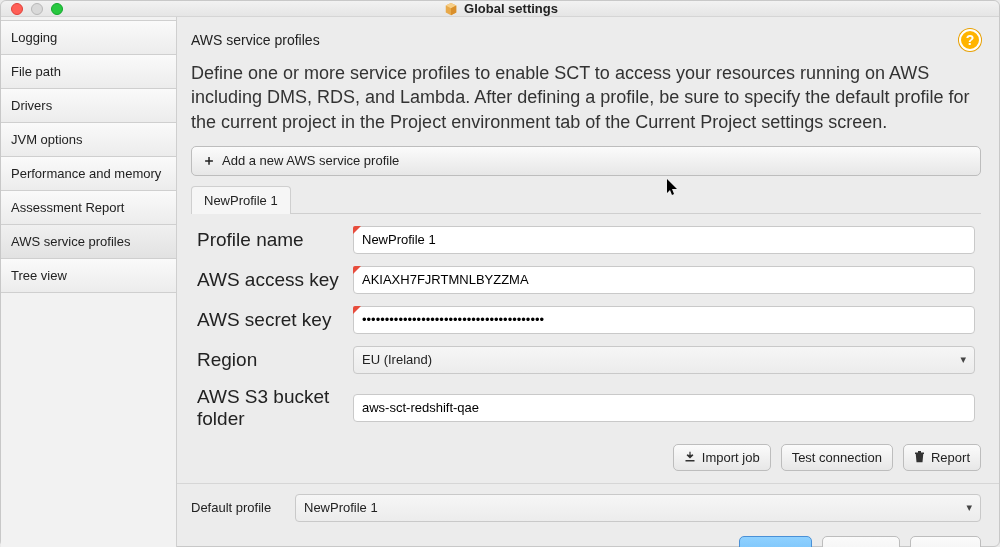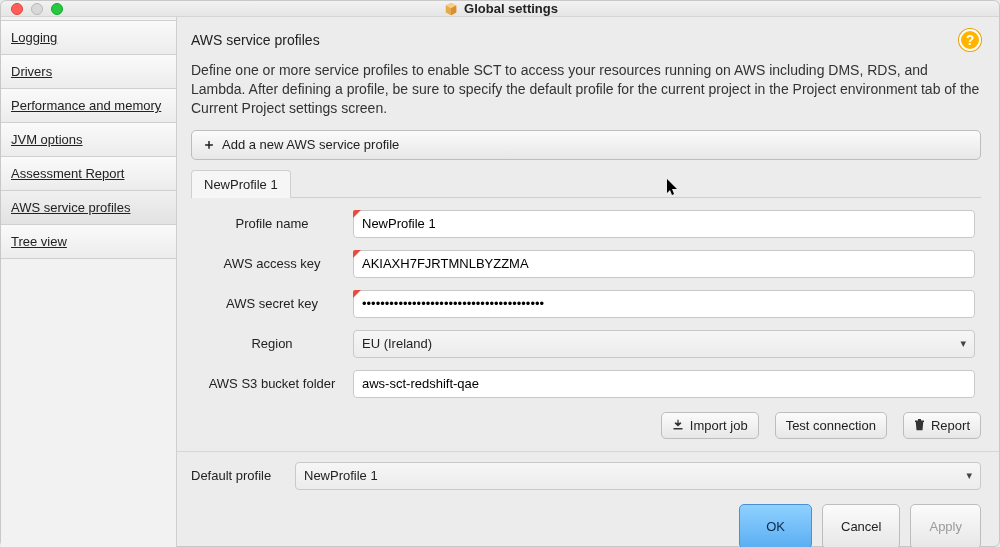--- a/index.html
+++ b/index.html
@@ -13,48 +13,48 @@
   .dot { width: 12px; height: 12px; border-radius: 50%; border: 1px solid rgba(0,0,0,.2); }
   .dot.red { background: #ff5f57; border-color: #e14038; }
   .dot.yellow { background: #d9d9d9; border-color: #b8b8b8; }
   .dot.green { background: #28c840; border-color: #12a72c; }
   .title { flex: 1; display: flex; justify-content: center; align-items: center; gap: 6px; font-weight: 600; }
   .title .pkg { width: 14px; height: 14px; display: inline-block; }
 
   .body { flex: 1; display: flex; }
 
   .sidebar { width: 176px; border-right: 1px solid #cfcfcf; background: #f2f2f2; display: flex; flex-direction: column; padding-top: 4px; }
-  .side-item { padding: 9px 10px; border: 1px solid #cfcfcf; border-left: none; border-right: none; margin-top: -1px; background: linear-gradient(#fafafa,#ececec); cursor: pointer; text-decoration: underline; }
+  .side-item { padding: 9px 10px; border: 1px solid #cfcfcf; border-left: none; border-right: none; margin-top: -1px; background: linear-gradient(#fafafa,#ececec); cursor: pointer; }
   .side-item.active { background: linear-gradient(#f0f0f0,#e2e2e2); }
 
   .main { flex: 1; display: flex; flex-direction: column; padding: 12px 18px 10px 14px; position: relative; }
   .heading { font-size: 14px; margin-bottom: 10px; display: flex; align-items: center; justify-content: space-between; }
   .help-icon { width: 22px; height: 22px; border-radius: 50%; background: #ffb400; display: flex; align-items: center; justify-content: center; color: #fff; font-weight: bold; border: 2px solid #fff; box-shadow: 0 0 0 1px #e8a000; font-size: 14px; }
-  .desc { font-size: 14px; line-height: 1.35; margin-bottom: 12px; color: #333; }
+  .desc { font-size: 18px; line-height: 1.35; margin-bottom: 12px; color: #333; }
 
   .btn { display: inline-flex; align-items: center; gap: 6px; padding: 5px 10px; border: 1px solid #bdbdbd; border-radius: 5px; background: linear-gradient(#fbfbfb,#e7e7e7); cursor: pointer; font-size: 13px; color: #222; }
   .btn .plus { font-size: 14px; font-weight: 600; }
 
   .tabs { margin-top: 10px; display: flex; border-bottom: 1px solid #cfcfcf; }
   .tab { padding: 6px 12px; border: 1px solid #cfcfcf; border-bottom: none; border-radius: 4px 4px 0 0; background: #f6f6f6; margin-bottom: -1px; font-size: 13px; cursor: pointer; }
 
   .form { padding: 12px 6px 8px 6px; display: grid; grid-template-columns: 150px 1fr; row-gap: 12px; column-gap: 6px; align-items: center; }
-  .form label.fld { font-size: 13px; text-align: center; }
+  .form label.fld { font-size: 19px; }
   .txt, .select { height: 28px; border: 1px solid #c9c9c9; border-radius: 4px; padding: 4px 8px; background: #fff; font-size: 13px; width: 100%; }
   .txt.req { box-shadow: -7px -7px 0 -4px #e74c3c inset, 0 0 0 0 transparent; }
   
   .req-wrap { position: relative; }
   .req-wrap::before { content: ""; position: absolute; top: 0; left: 0; border-top: 8px solid #e74c3c; border-right: 8px solid transparent; z-index: 2; border-radius: 2px 0 0 0; }
   .txt { position: relative; }
   .txt.req { box-shadow: none; }
 
   .select { background: linear-gradient(#f6f6f6,#ececec); position: relative; display: flex; align-items: center; justify-content: space-between; cursor: pointer; gap: 40px; }
   .select .chev { margin-left: auto; font-size: 11px; color: #444; }
 
-  .action-row { display: flex; gap: 16px; justify-content: flex-end; margin-top: 6px; }
+  .action-row { display: flex; gap: 10px; justify-content: flex-end; margin-top: 6px; }
 
   .hr { border-top: 1px solid #d6d6d6; margin: 12px -18px 10px -14px; }
 
   .default-row { display: flex; align-items: center; gap: 10px; }
   .default-row .select { flex: 1; }
 
   .footer { margin-top: auto; display: flex; justify-content: flex-end; gap: 10px; padding-top: 14px; }
   .footer .btn.primary { background: linear-gradient(#8fd1ff,#5aaef2); border-color: #4a90d6; color: #0a2a4a; padding: 14px 26px; }
   .footer .btn.disabled { color: #9a9a9a; }
   .footer .btn { padding: 0 18px; }
@@ -84,23 +84,24 @@
       </span>
       <span>Global settings</span>
     </div>
     <div style="width:60px"></div>
   </div>
 
   <div class="body">
 
     <div class="sidebar">
       <div class="side-item"><span>Logging</span></div>
+      <div class="side-item"><span>File path</span></div>
       <div class="side-item"><span>Drivers</span></div>
+      <div class="side-item"><span>JVM options</span></div>
       <div class="side-item"><span>Performance and memory</span></div>
-      <div class="side-item"><span>JVM options</span></div>
       <div class="side-item"><span>Assessment Report</span></div>
       <div class="side-item active"><span>AWS service profiles</span></div>
       <div class="side-item"><span>Tree view</span></div>
     </div>
 
     <div class="main">
 
       <div class="heading">
         <span>AWS service profiles</span>
         <span class="help-icon">

